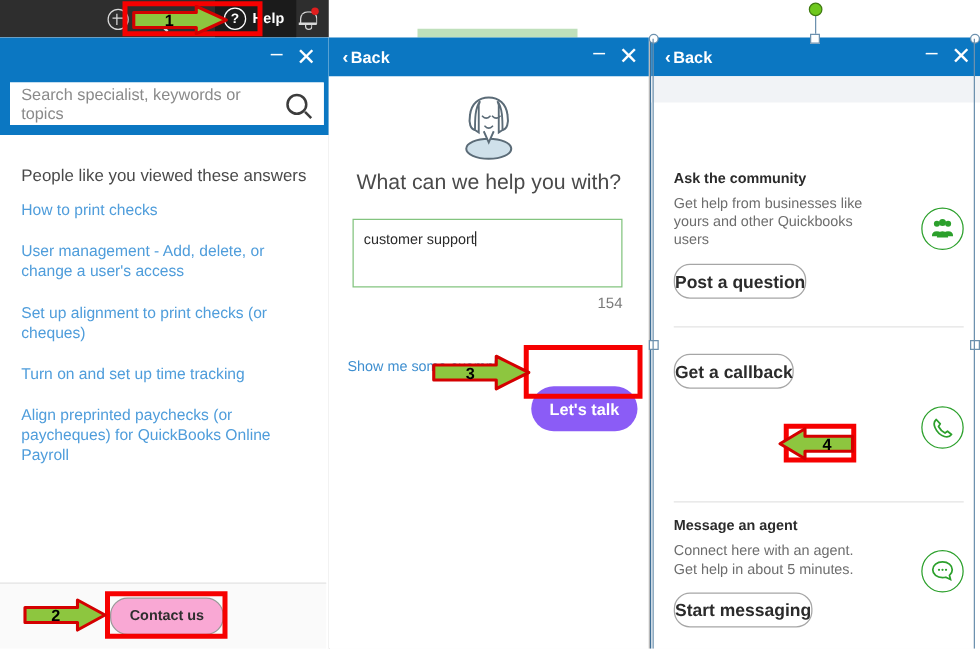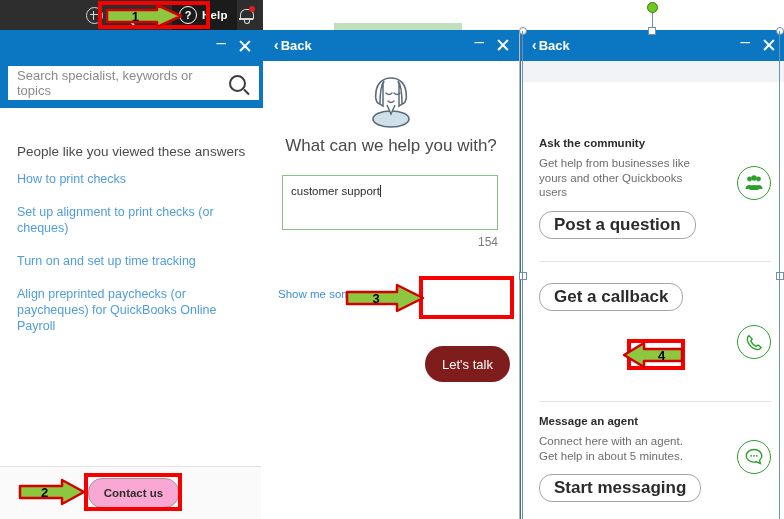--- a/index.html
+++ b/index.html
@@ -77,21 +77,21 @@
   #leftPanel .headblue{position:absolute;left:0;top:0;width:263px;height:78px;background:#0b77c2;}
   #leftPanel .winbtns2{position:absolute;right:10px;top:0;height:32px;display:flex;align-items:center;gap:11px;}
   .searchbox{
     position:absolute;left:8px;top:36px;width:233px;height:32px;background:#ffffff;
     border:1px solid #ffffff;display:flex;align-items:center;padding:0 8px;
   }
   .searchbox .ph{flex:1;font-size:13px;color:#8a8a8a;}
   .searchbox .mag2{width:13px;height:13px;border:2px solid #3c3c3c;border-radius:50%;position:relative;margin-right:4px;}
   .searchbox .mag2:after{content:"";position:absolute;right:-6px;bottom:-3px;width:7px;height:2px;background:#3c3c3c;transform:rotate(45deg);}
 
-  .left-body{position:absolute;left:0;top:78px;width:262px;bottom:0;background:#ffffff;margin-top:11px;}
+  .left-body{position:absolute;left:0;top:78px;width:262px;bottom:0;background:#ffffff;}
   .lb-title{position:absolute;left:17px;top:25px;font-size:13.5px;color:#4a4a4a;}
   .lb-links{position:absolute;left:17px;top:52px;width:232px;}
   .lb-link{
     font-size:12.5px;color:#4f9ddb;line-height:16px;margin-bottom:17px;cursor:pointer;
   }
   .left-foot{position:absolute;left:0;right:1px;bottom:0;height:52px;background:#fafafa;border-top:1px solid #e3e3e3;}
   .contactus{
     position:absolute;left:88px;top:11px;width:89px;height:28px;border:1px solid #9a9a9a;
     border-radius:14px;background:#f9a8d4;display:flex;align-items:center;justify-content:center;
     font-size:11.5px;font-weight:bold;color:#2e2e2e;cursor:pointer;
@@ -108,36 +108,36 @@
   .mid-ta{
     position:absolute;left:19px;top:145px;width:216px;height:55px;
     border:1px solid #83c47f;background:#ffffff;box-sizing:border-box;
     padding:9px 8px;font-size:11.5px;color:#2b2b2b;
   }
   .caret{display:inline-block;width:1px;height:12px;background:#2b2b2b;vertical-align:-2px;}
   .mid-count{position:absolute;right:21px;top:205px;font-size:12px;color:#7a7a7a;}
   .mid-examples{position:absolute;left:15px;top:258px;font-size:11.5px;color:#3f8fd0;cursor:pointer;}
   .letstalk{
     position:absolute;left:162px;top:279px;width:85px;height:36px;border-radius:18px;
-    background:#7f1d1d;color:#ffffff;display:flex;align-items:center;justify-content:center;
-    font-size:13px;font-weight:normal;cursor:pointer;margin-top:37px;
+    background:#8b5cf6;color:#ffffff;display:flex;align-items:center;justify-content:center;
+    font-size:13px;font-weight:bold;cursor:pointer;
   }
 
   
   #rightPanel{left:520px;top:30px;width:264px;height:489px;background:#ffffff;border-left:1px solid #3d6e96;}
   #rightPanel .panel-head{height:31px;}
   .grey-strip{position:absolute;left:0;right:0;top:31px;height:21px;background:#f1f3f6;}
   .r-title{position:absolute;left:18px;top:74px;font-size:15px;color:#5a5a5a;}
   .r-sec{position:absolute;left:18px;right:12px;}
   .r-sec .h{font-size:11.5px;color:#2b2b2b;font-weight:bold;margin-bottom:7px;}
   .r-sec .p{font-size:11.5px;color:#6d6d6d;line-height:14.5px;width:160px;}
   .r-pill{
     margin-top:11px;height:26px;border:1px solid #a6a6a6;border-radius:13px;background:#ffffff;
-    display:inline-flex;align-items:center;justify-content:center;padding:0 14px;
-    font-size:17px;font-weight:bold;color:#2b2b2b;cursor:pointer;
+    display:inline-flex;align-items:center;justify-content:center;padding:0 0;
+    font-size:14px;font-weight:bold;color:#2b2b2b;cursor:pointer;
   }
   .r-icon{
     position:absolute;right:14px;width:32px;height:32px;border-radius:50%;border:1.5px solid #2ca02c;
     display:flex;align-items:center;justify-content:center;
   }
   .r-div{position:absolute;left:18px;right:14px;height:1px;background:#e4e4e4;}
 
   
   .redbox{position:absolute;border:4px solid #f60000;box-sizing:border-box;}
   .arrow{position:absolute;}
@@ -196,20 +196,21 @@
     </div>
     <div class="searchbox">
       <span class="ph">Search specialist, keywords or topics</span>
       <span class="mag2"></span>
     </div>
 
     <div class="left-body">
       <div class="lb-title">People like you viewed these answers</div>
       <div class="lb-links">
         <div class="lb-link">How to print checks</div>
+        <div class="lb-link">User management - Add, delete, or change a user's access</div>
         <div class="lb-link">Set up alignment to print checks (or cheques)</div>
         <div class="lb-link">Turn on and set up time tracking</div>
         <div class="lb-link">Align preprinted paychecks (or paycheques) for QuickBooks Online Payroll</div>
       </div>
       <div class="left-foot">
         <div class="contactus">Contact us</div>
       </div>
     </div>
   </div>
 

